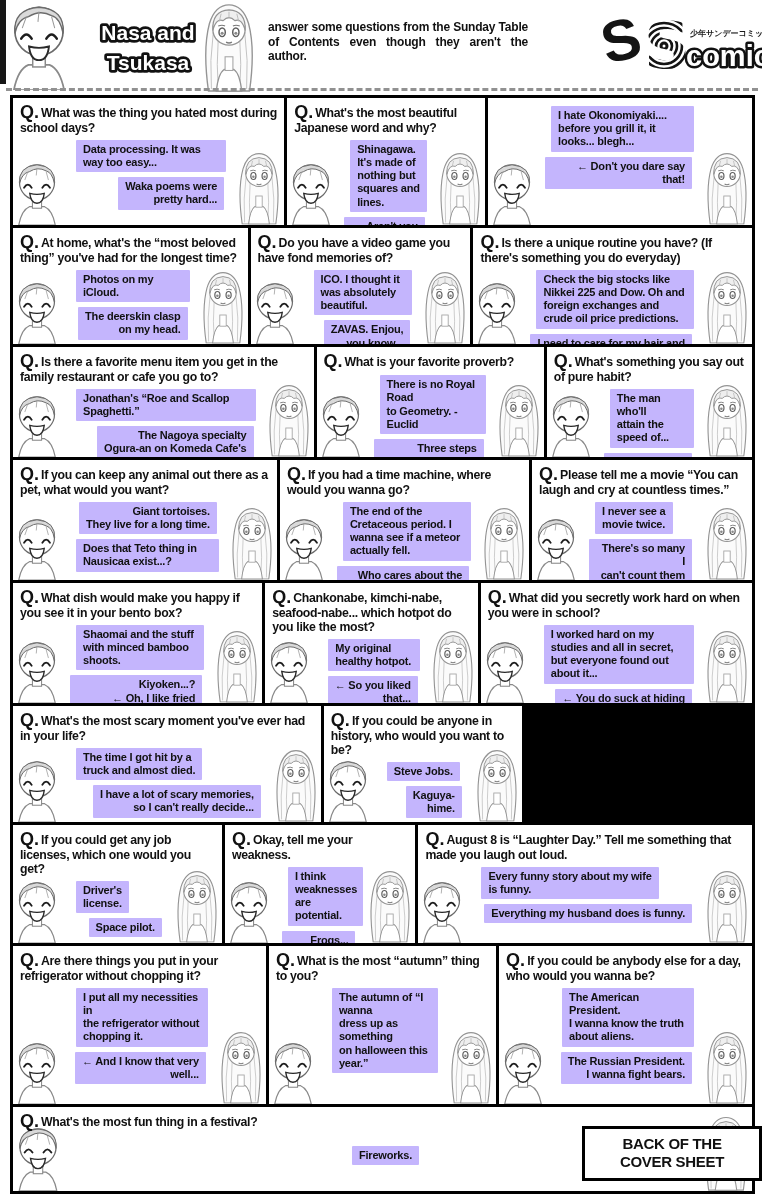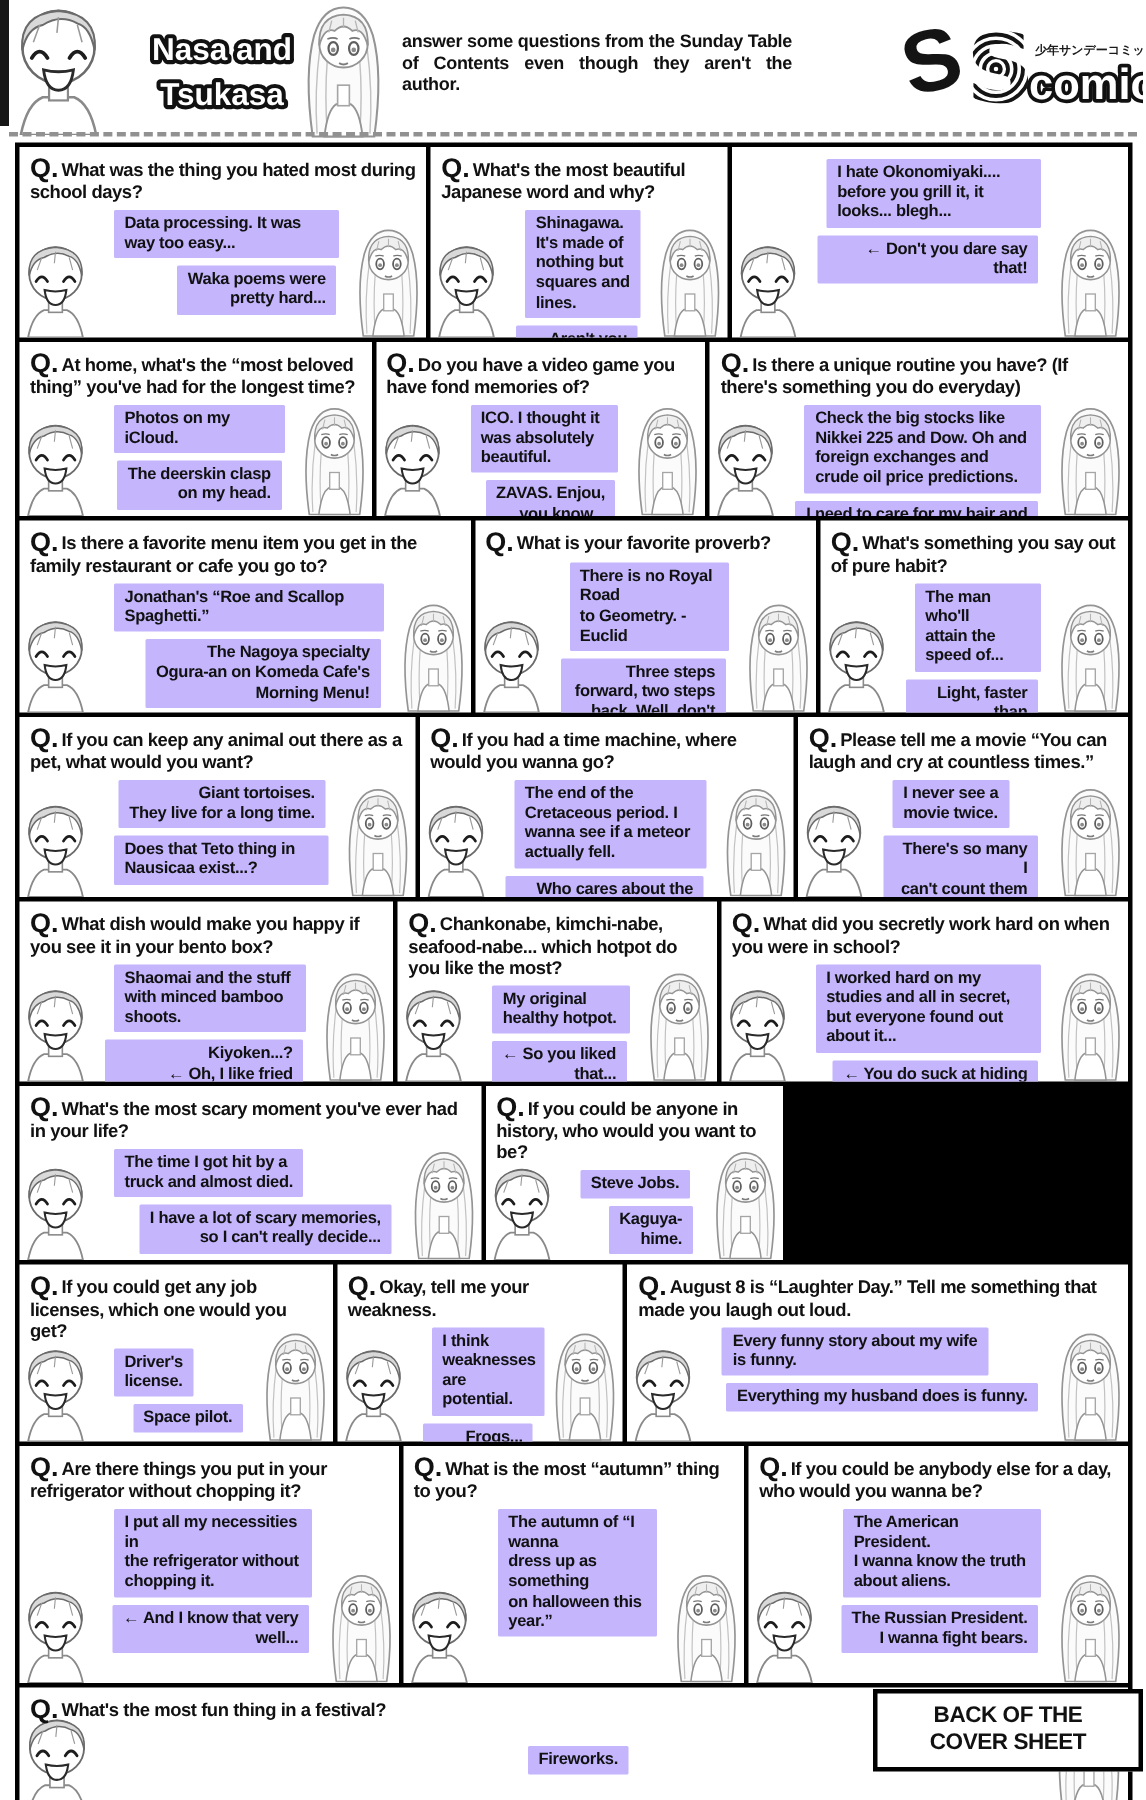--- a/index.html
+++ b/index.html
@@ -16,21 +16,21 @@
            font-size:12px; font-weight:bold; line-height:1.22; text-align:justify; letter-spacing:-0.2px; }
   .logo-svg { position:absolute; left:598px; top:4px; }
   .dash-line { position:absolute; left:6px; top:88px; width:752px; border-top:3px dashed #919191; }
 
   
   .qa-grid { position:absolute; left:10px; top:95px; width:745px;
              background:#000; padding:3px; display:flex; flex-direction:column; gap:3px; }
   .qa-row { display:grid; gap:3px; }
   .row-0 { grid-template-columns:37fr 27fr 36fr;   height:127px; }
   .row-1 { grid-template-columns:32fr 30fr 38fr;   height:116px; }
-  .row-2 { grid-template-columns:41fr 31fr 28fr;   height:128px; }
+  .row-2 { grid-template-columns:41fr 31fr 28fr;   height:110px; }
   .row-3 { grid-template-columns:36fr 34fr 30fr;   height:120px; }
   .row-4 { grid-template-columns:34fr 29fr 37fr;   height:120px; }
   .row-5 { grid-template-columns:42fr 27fr 31fr;   height:116px; }
   .row-6 { grid-template-columns:28.5fr 26fr 45.5fr; height:118px; }
   .row-7 { grid-template-columns:34.5fr 31fr 34.5fr; height:158px; }
   .row-8 { grid-template-columns:100fr;            height:84px; }
 
   .panel { background:#fff; position:relative; overflow:hidden; padding:4px 6px 2px 7px; }
   .q { font-size:12.3px; font-weight:bold; line-height:1.12; letter-spacing:-0.3px; position:relative; z-index:2; }
   .q .q-mark { font-size:18px; letter-spacing:0; margin-right:2px; vertical-align:-1px; }

